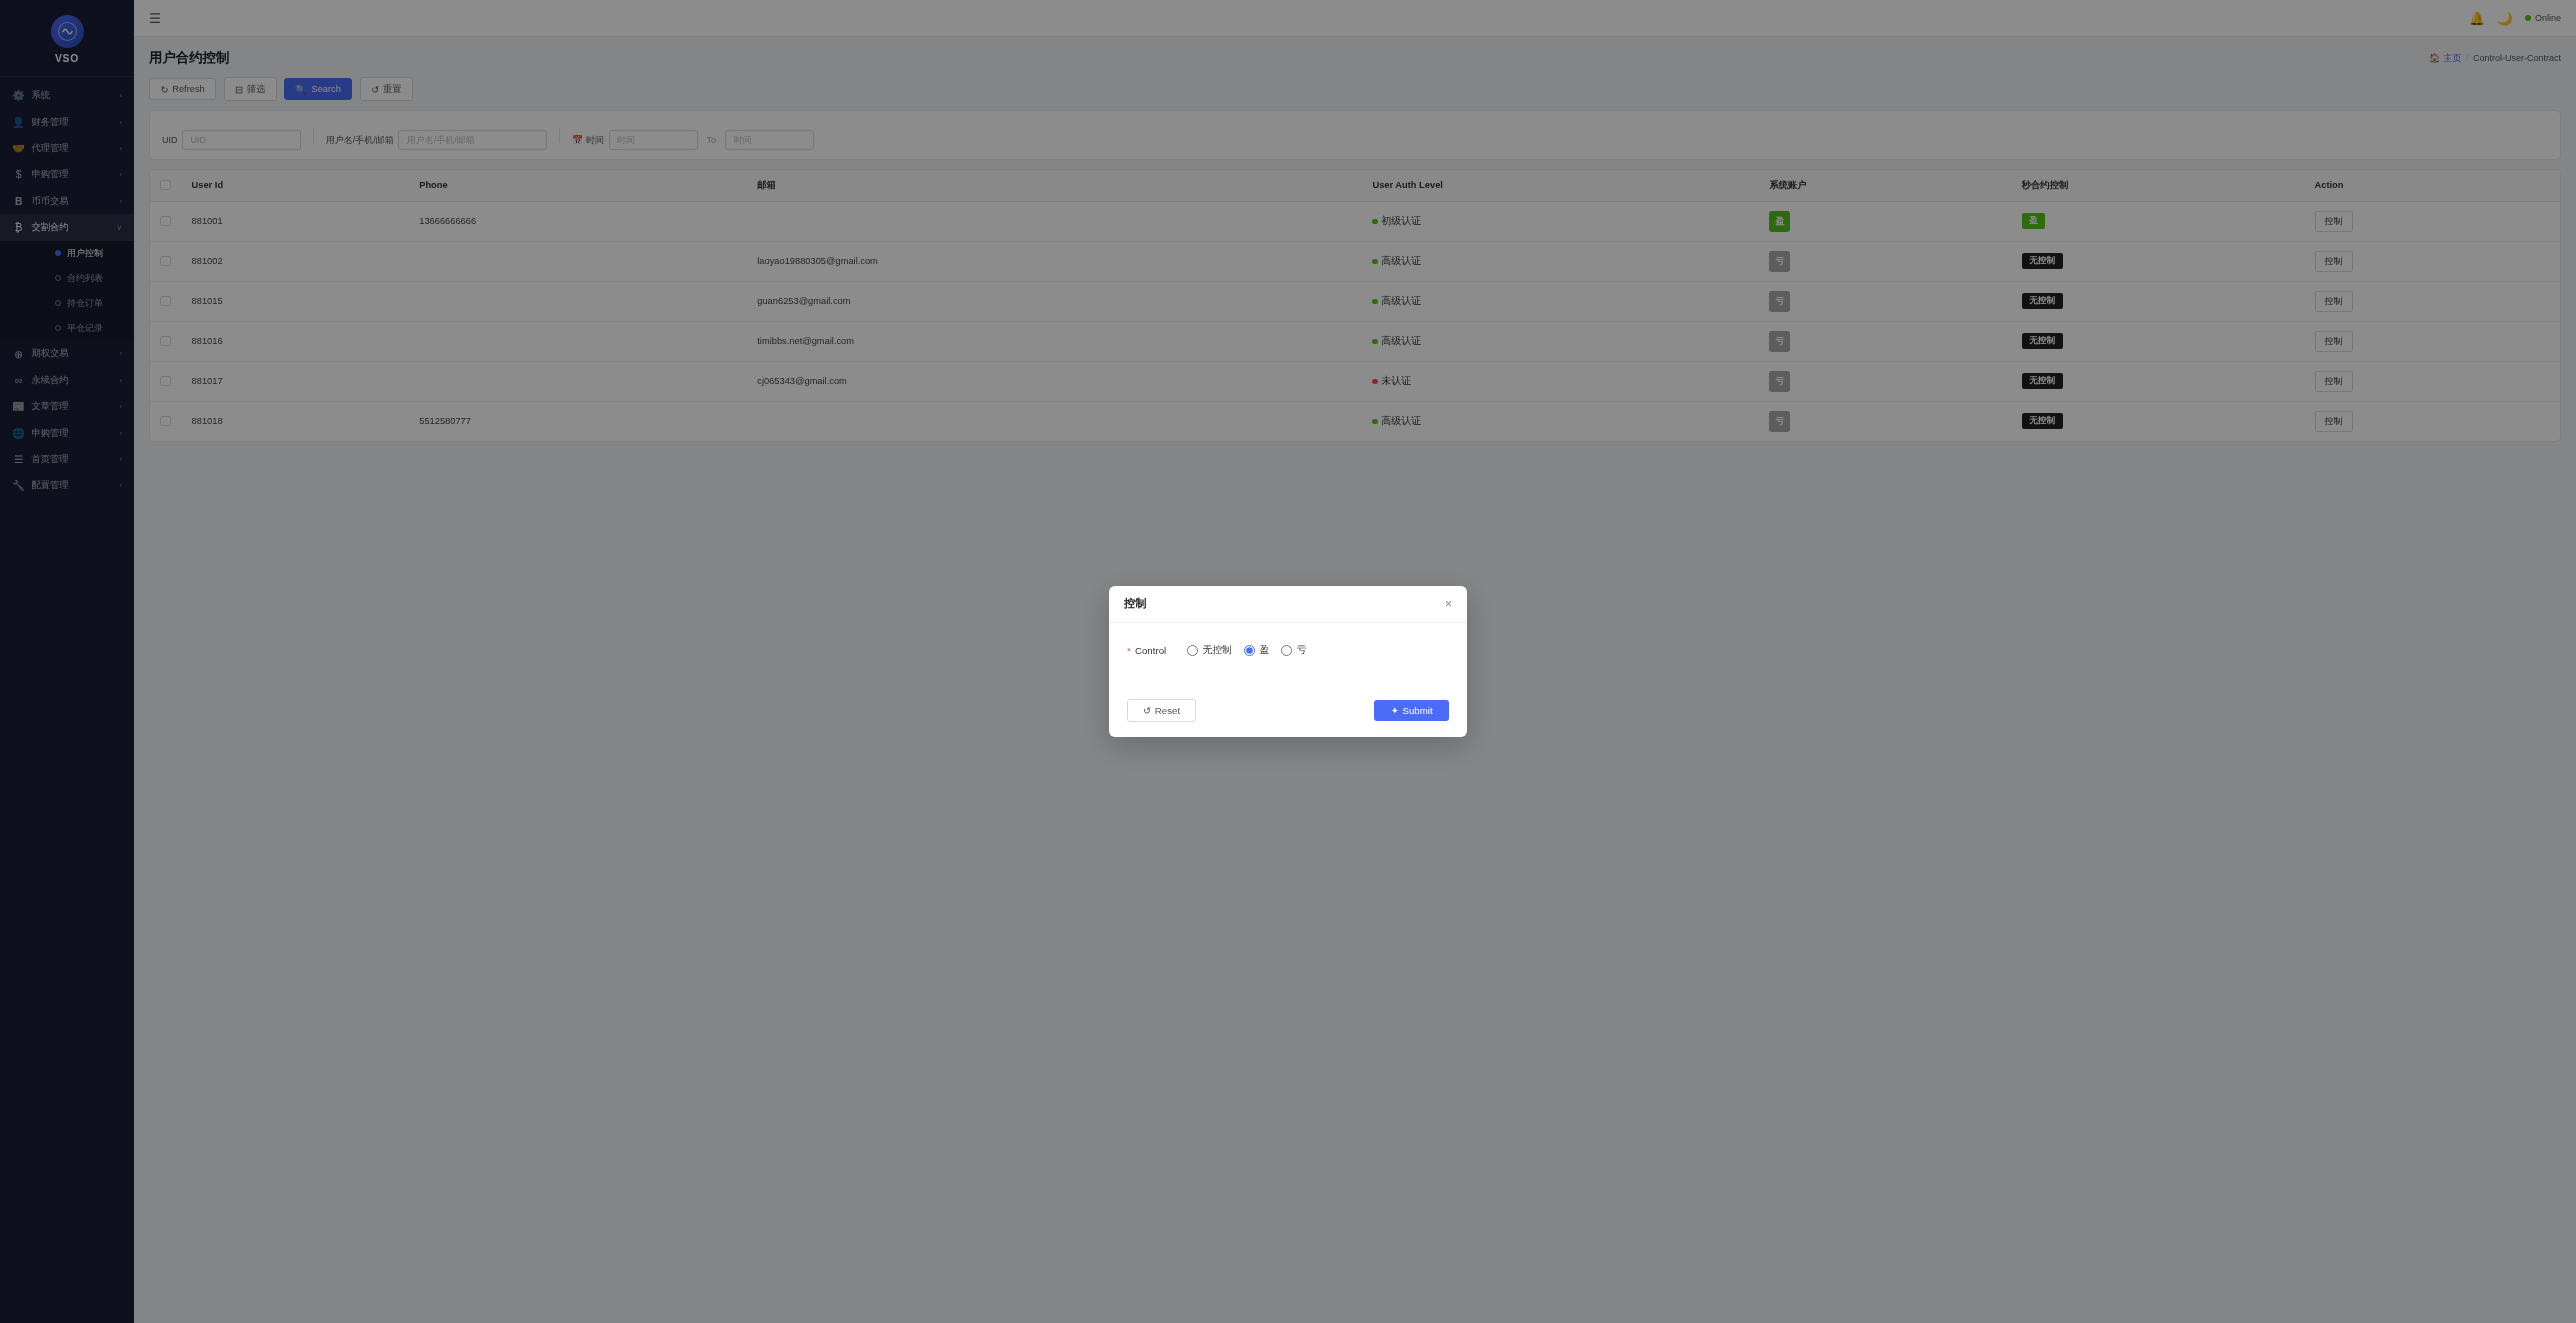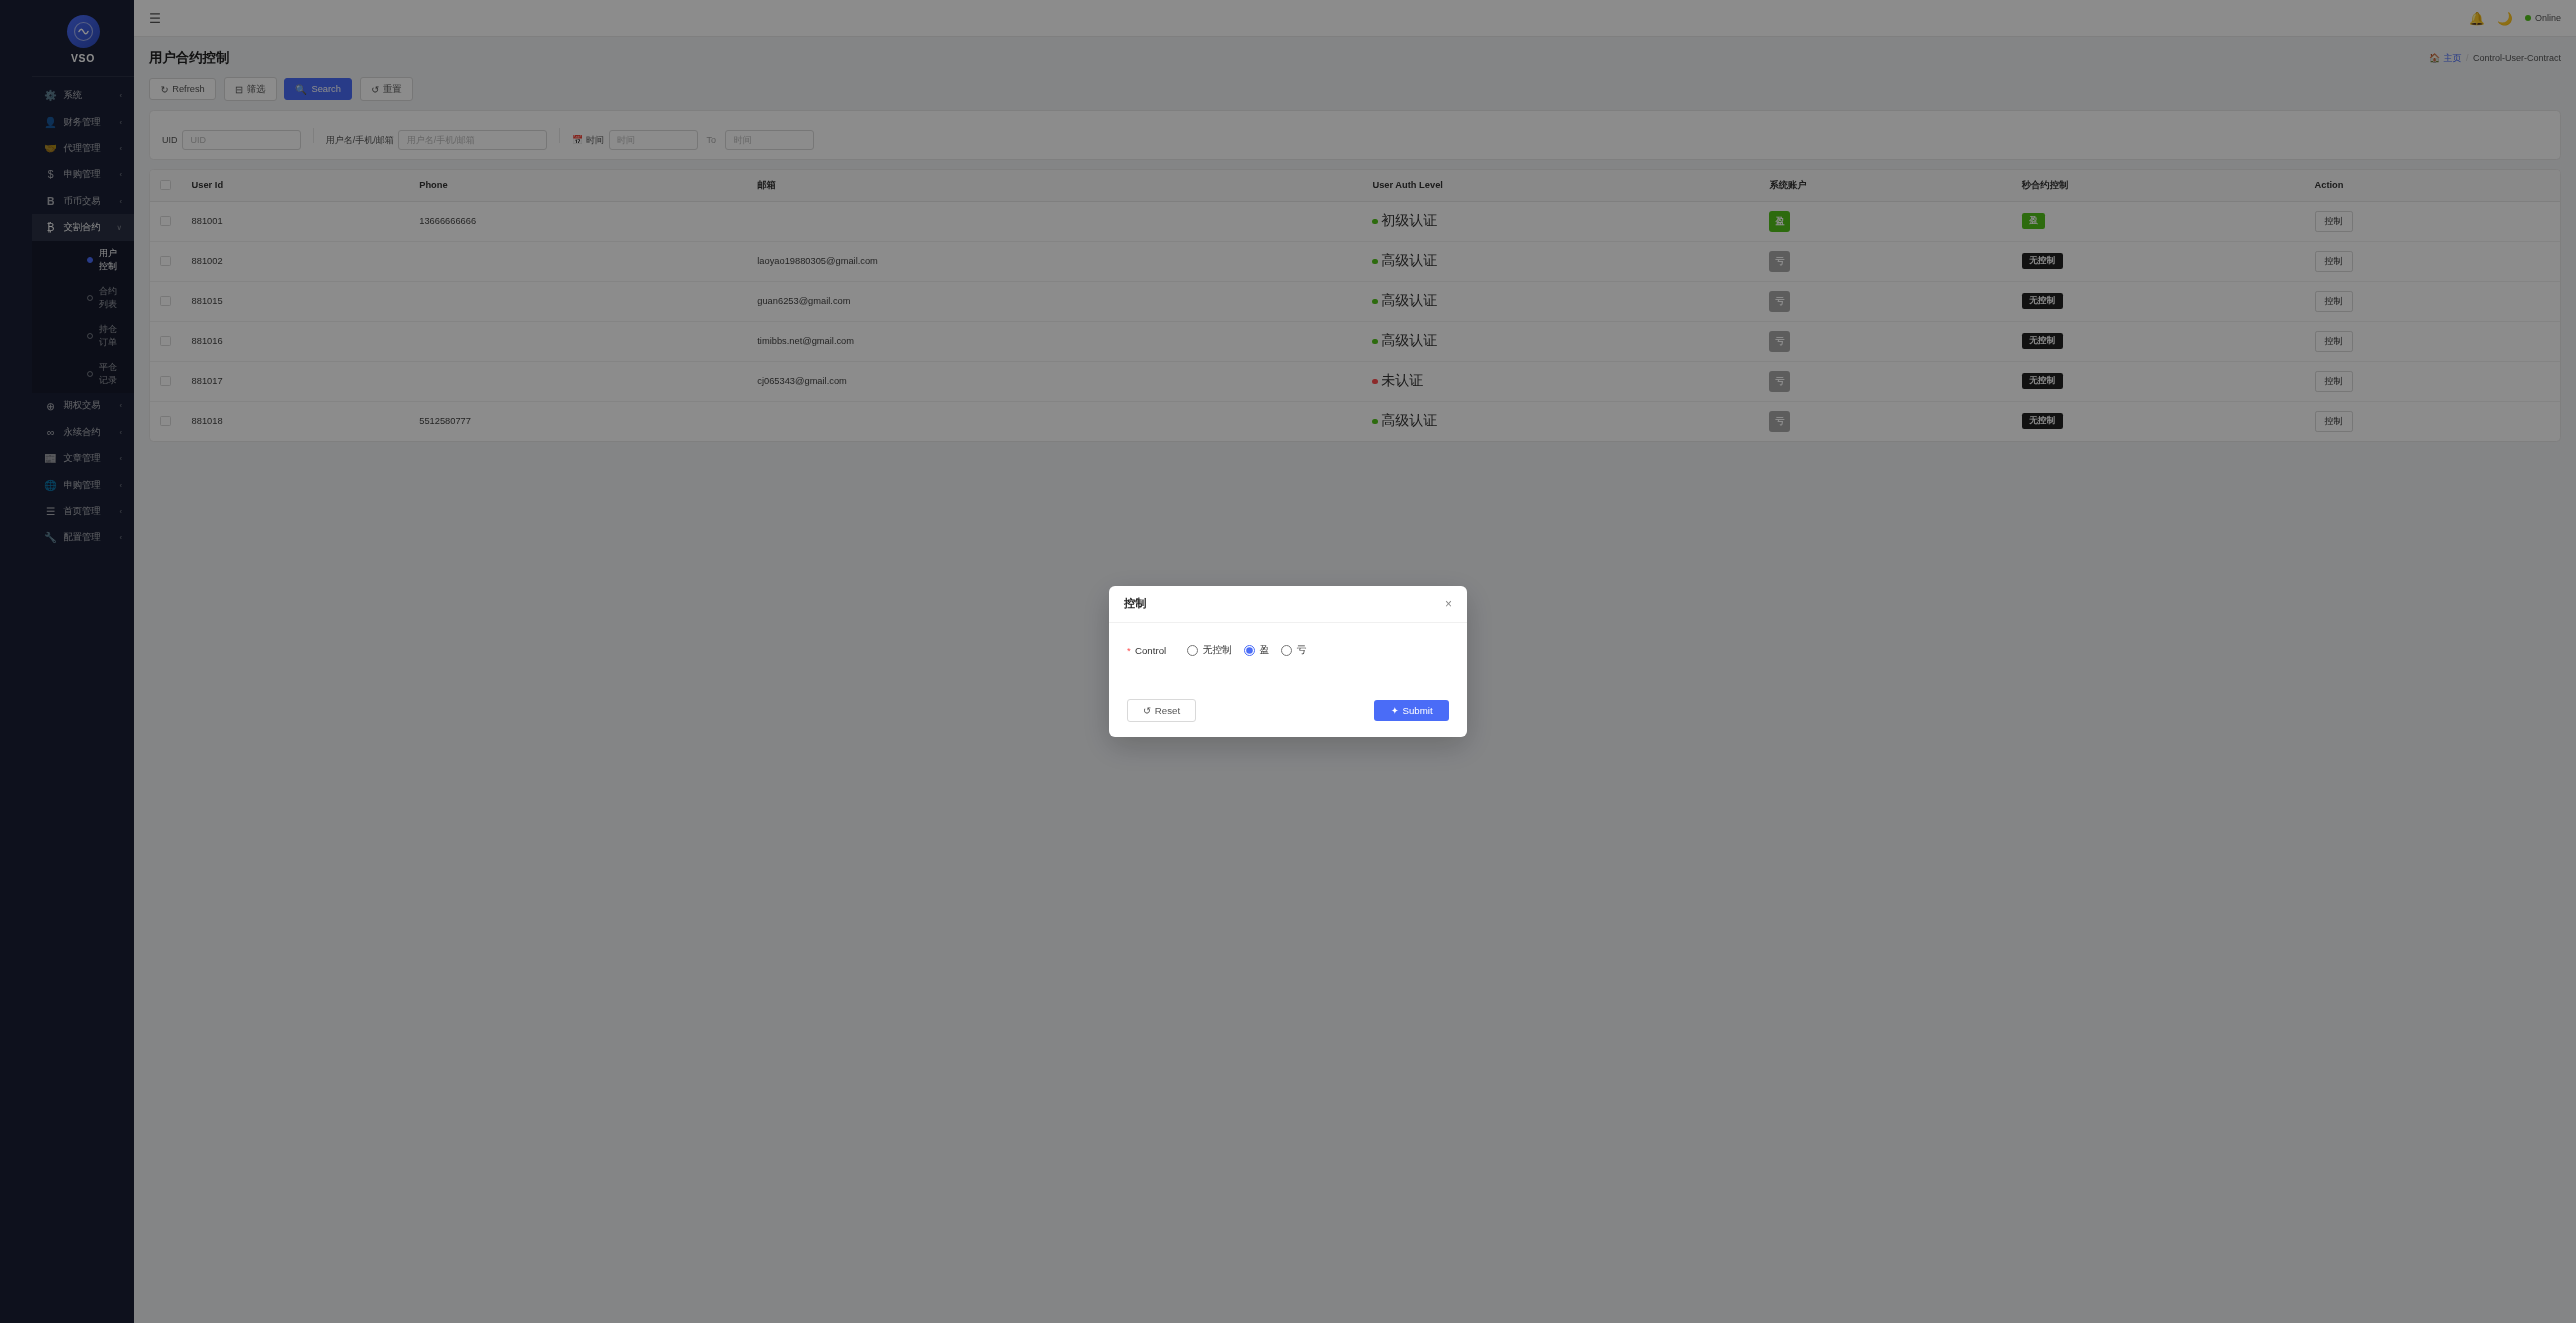--- a/index.html
+++ b/index.html
@@ -7,21 +7,20 @@
 
     
     .sidebar {
       width: 134px;
       background: #1a2035;
       display: flex;
       flex-direction: column;
       flex-shrink: 0;
       height: 100vh;
       overflow-y: auto;
-      padding-left: 32px;
     }
     .sidebar-logo {
       display: flex;
       flex-direction: column;
       align-items: center;
       padding: 15px 0 12px;
       border-bottom: 0.7px solid rgba(255,255,255,0.08);
     }
     .logo-circle {
       width: 33px;
@@ -198,21 +197,21 @@
     tbody tr:last-child { border-bottom: none; }
     tbody td { padding: 9px 10.4px; font-size: 9.3px; color: #444; vertical-align: middle; }
     tbody td:first-child { text-align: center; }
     .cb { width: 10.4px; height: 10.4px; border: 0.7px solid #d9d9d9; border-radius: 1.5px; cursor: pointer; background: #fff; }
 
     
     .auth-badge {
       display: inline-flex;
       align-items: center;
       gap: 3.7px;
-      font-size: 14px;
+      font-size: 10px;
       color: #333;
     }
     .auth-dot { width: 5.2px; height: 5.2px; border-radius: 50%; flex-shrink: 0; }
     .dot-green { background: #52c41a; }
     .dot-orange { background: #ff4d4f; }
 
     .sys-badge {
       display: inline-flex;
       align-items: center;
       justify-content: center;

